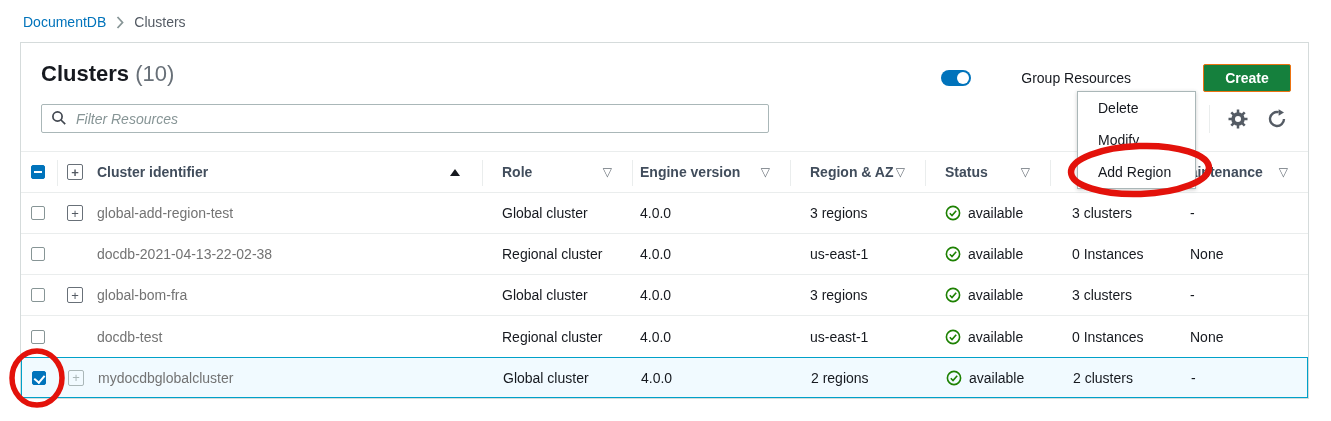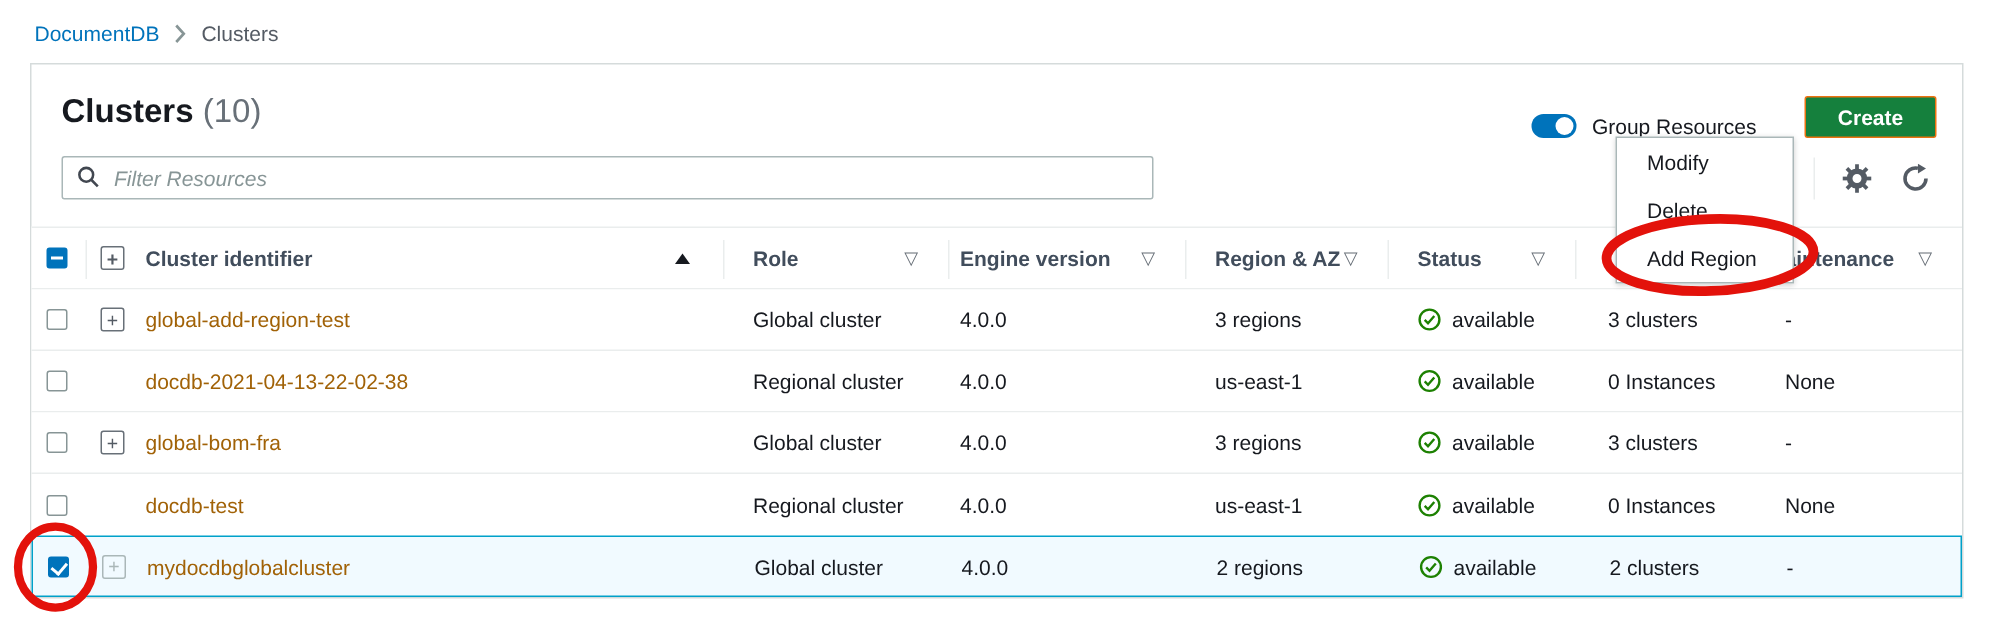--- a/index.html
+++ b/index.html
@@ -16,21 +16,21 @@
   .breadcrumb a { color: #0073bb; text-decoration: none; cursor: pointer; }
   .breadcrumb .crumb-current { color: #545b64; }
 
   
   .card { position: absolute; left: 20px; top: 42px; width: 1289px; height: 357px;
           background: #fff; border: 1px solid #d5dbdb; }
 
   .panel-title { position: absolute; left: 20px; top: 18px; font-size: 22px; font-weight: 700; color: #16191f; }
   .panel-title .count { color: #687078; font-weight: 400; }
 
-  .header-right { position: absolute; right: 17px; top: 21px; height: 28px; display: flex; align-items: flex-end; }
+  .header-right { position: absolute; right: 17px; top: 21px; height: 28px; display: flex; align-items: center; gap: 40px; }
   .toggle { width: 30px; height: 16px; border-radius: 8px; background: #0073bb; position: relative; cursor: pointer; }
   .toggle .knob { position: absolute; right: 2px; top: 2px; width: 12px; height: 12px; border-radius: 50%; background: #fff; }
   .toggle-label { margin-left: 10px; margin-right: 24px; color: #16191f; }
 
   .btn { height: 28px; display: inline-flex; align-items: center; justify-content: center;
          font-weight: 700; font-size: 14px; border-radius: 2px; cursor: pointer; }
   .btn-actions { width: 118px; background: #fff; border: 1px solid #545b64; color: #545b64; gap: 8px; }
   .tri-up { width: 0; height: 0; border-left: 5px solid transparent; border-right: 5px solid transparent;
             border-bottom: 6px solid #545b64; display: inline-block; }
   .btn-create { width: 88px; margin-left: 8px; background: #15803d; border: 1px solid #ec7211; color: #fff; }
@@ -71,21 +71,21 @@
   .cb.indeterminate::after { content: ""; position: absolute; left: 2px; top: 5px; width: 8px; height: 2px; background: #fff; }
   .cb.checked { background: #0073bb; border-color: #0073bb; }
   .cb.checked::after { content: ""; position: absolute; left: 3px; top: 1px; width: 5px; height: 8px;
                        border-right: 2px solid #fff; border-bottom: 2px solid #fff; transform: rotate(40deg); }
 
   .expander { width: 16px; height: 16px; border: 1px solid #687078; border-radius: 2px; color: #545b64;
               display: flex; align-items: center; justify-content: center; font-size: 13px; line-height: 1; cursor: pointer; flex: none; }
   .expander::before { content: "+"; }
   .expander.muted { border-color: #aab7b8; color: #aab7b8; }
 
-  .cluster-link { color: #a16207; text-decoration: none; cursor: pointer; }
+  .cluster-link { color: #737373; text-decoration: none; cursor: pointer; }
   .status-wrap { display: flex; align-items: center; gap: 7px; }
 
   .trow.selected { background: #f1faff; border: 1px solid #00a1c9; }
   .trow.pre-selected { border-bottom: none; }
 
   
   .menu { position: absolute; left: 1077px; top: 91px; width: 119px; z-index: 40;
           background: #fff; border: 1px solid #aab7b8; box-shadow: 0 1px 4px rgba(0,0,0,0.2); }
   .menu-item { height: 32px; display: flex; align-items: center; padding-left: 20px; color: #16191f; cursor: pointer; }
 
@@ -314,21 +314,21 @@
         </span>
       </div>
       <div class="cell c-size">2 clusters</div>
       <div class="cell c-mnt">-</div>
     </div>
 
   </div>
 </div>
 
 <div class="menu">
+  <div class="menu-item">Delete</div>
   <div class="menu-item">Modify</div>
-  <div class="menu-item">Delete</div>
   <div class="menu-item">Add Region</div>
 </div>
 
 <svg class="overlay" viewBox="0 0 1331 421">
   <ellipse cx="1140" cy="170" rx="69" ry="24" fill="none" stroke="#e3120b" stroke-width="6.5" transform="rotate(-2 1140 170)"></ellipse>
   <ellipse cx="37" cy="378" rx="25" ry="27" fill="none" stroke="#e3120b" stroke-width="5.5"></ellipse>
 </svg>
 
 </body></html>

